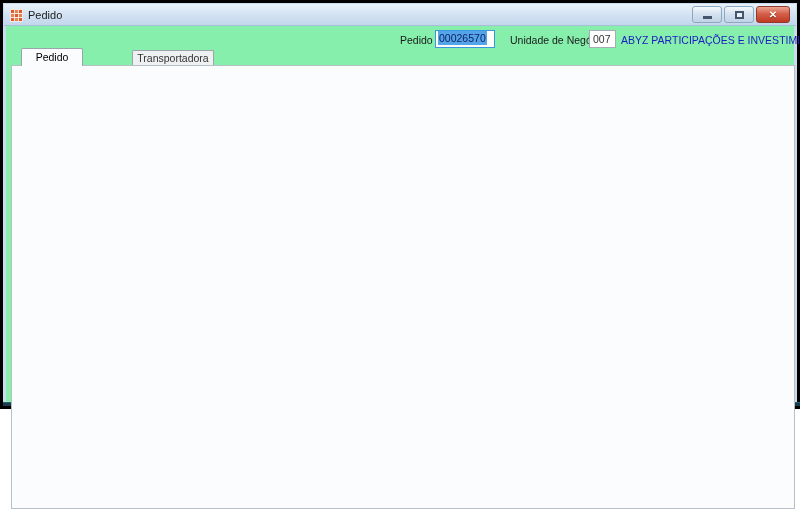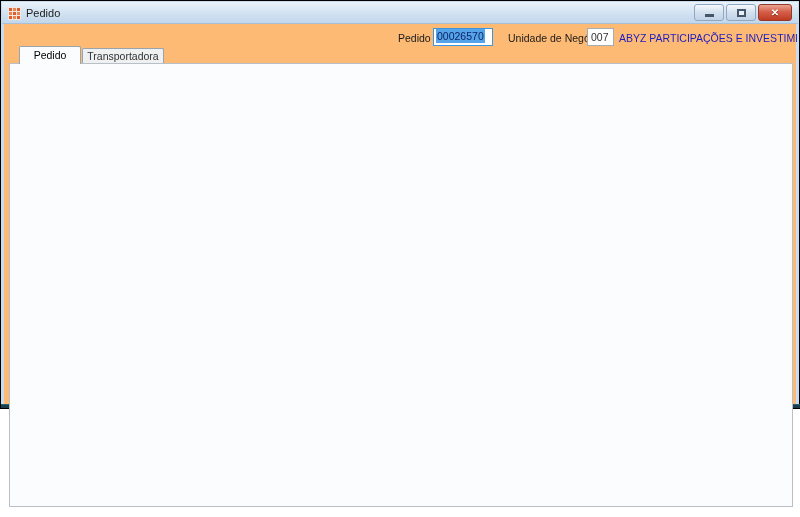--- a/index.html
+++ b/index.html
@@ -1,19 +1,19 @@
 <!DOCTYPE html>
 <html><head>
 <meta charset="utf-8">
 <style>
   * { margin:0; padding:0; box-sizing:border-box; }
   html,body { width:800px; height:517px; overflow:hidden; background:#ffffff;
               font-family:"Liberation Sans", sans-serif; }
   .window { position:relative; width:800px; height:409px;
-            border:1px solid #000000; background:#fdba74;
+            border:3px solid #000000; background:#86efac;
             box-shadow: inset 0 0 0 3px #c9dcef; }
   
   .titlebar { position:absolute; left:1px; top:1px; right:1px; height:22px;
               background:linear-gradient(#e9f2fb,#cfe0f1 60%,#c3d7ec);
               border-bottom:1px solid #a7c0d8; display:flex; align-items:center; }
   .app-icon { width:13px; height:13px; margin:0 5px 0 6px; display:inline-block; }
   .title-text { font-size:11px; color:#1c1c1c; }
   .winbtns { position:absolute; right:6px; top:2px; display:flex; gap:2px; }
   .wbtn { width:30px; height:17px; border:1px solid #8ea8c2; border-radius:3px;
           background:linear-gradient(#f4f8fc,#d3e0ee 50%,#c2d3e6);
@@ -33,21 +33,21 @@
   .inp.disabled { background:#f1f1f1; color:#8a8fa0; border-color:#c4c8cc; }
   .fakeinp { position:absolute; height:18px; border:1px solid #3c96dd; background:#ffffff;
              font-size:10.5px; padding:1px 2px; }
   .fakeinp .sel { background:#55a3e8; color:#0d2566; padding:1px 1px; }
   
   .tab { position:absolute; font-size:10.5px; text-align:center;
          border:1px solid #9aa4ac; border-bottom:none; }
   .tab.active { background:#fbfcfd; height:18px; top:45px; z-index:3; line-height:17px;
                 border-radius:2px 2px 0 0; }
   .tab.inactive { background:#eef0f2; height:16px; top:47px; z-index:1; line-height:15px;
-                  color:#333; border-radius:2px 2px 0 0; }
+                  color:#333; border-radius:2px 2px 0 0;margin-left:48px; }
   
   .panel { position:absolute; left:8px; top:62px; width:784px; height:444px;
            background:#fbfcfd; border:1px solid #b9bfc6; z-index:2; }
   
   .combo { position:absolute; height:18px; border:1px solid #8fa5b8;
            background:linear-gradient(#f4f6f8,#e2e8ee); font-size:10.5px; color:#1c1c1c;
            padding:2px 16px 0 4px; }
   .combo .arr { position:absolute; right:4px; top:6px; width:0; height:0;
                 border-left:3.5px solid transparent; border-right:3.5px solid transparent;
                 border-top:4px solid #4a5560; }

